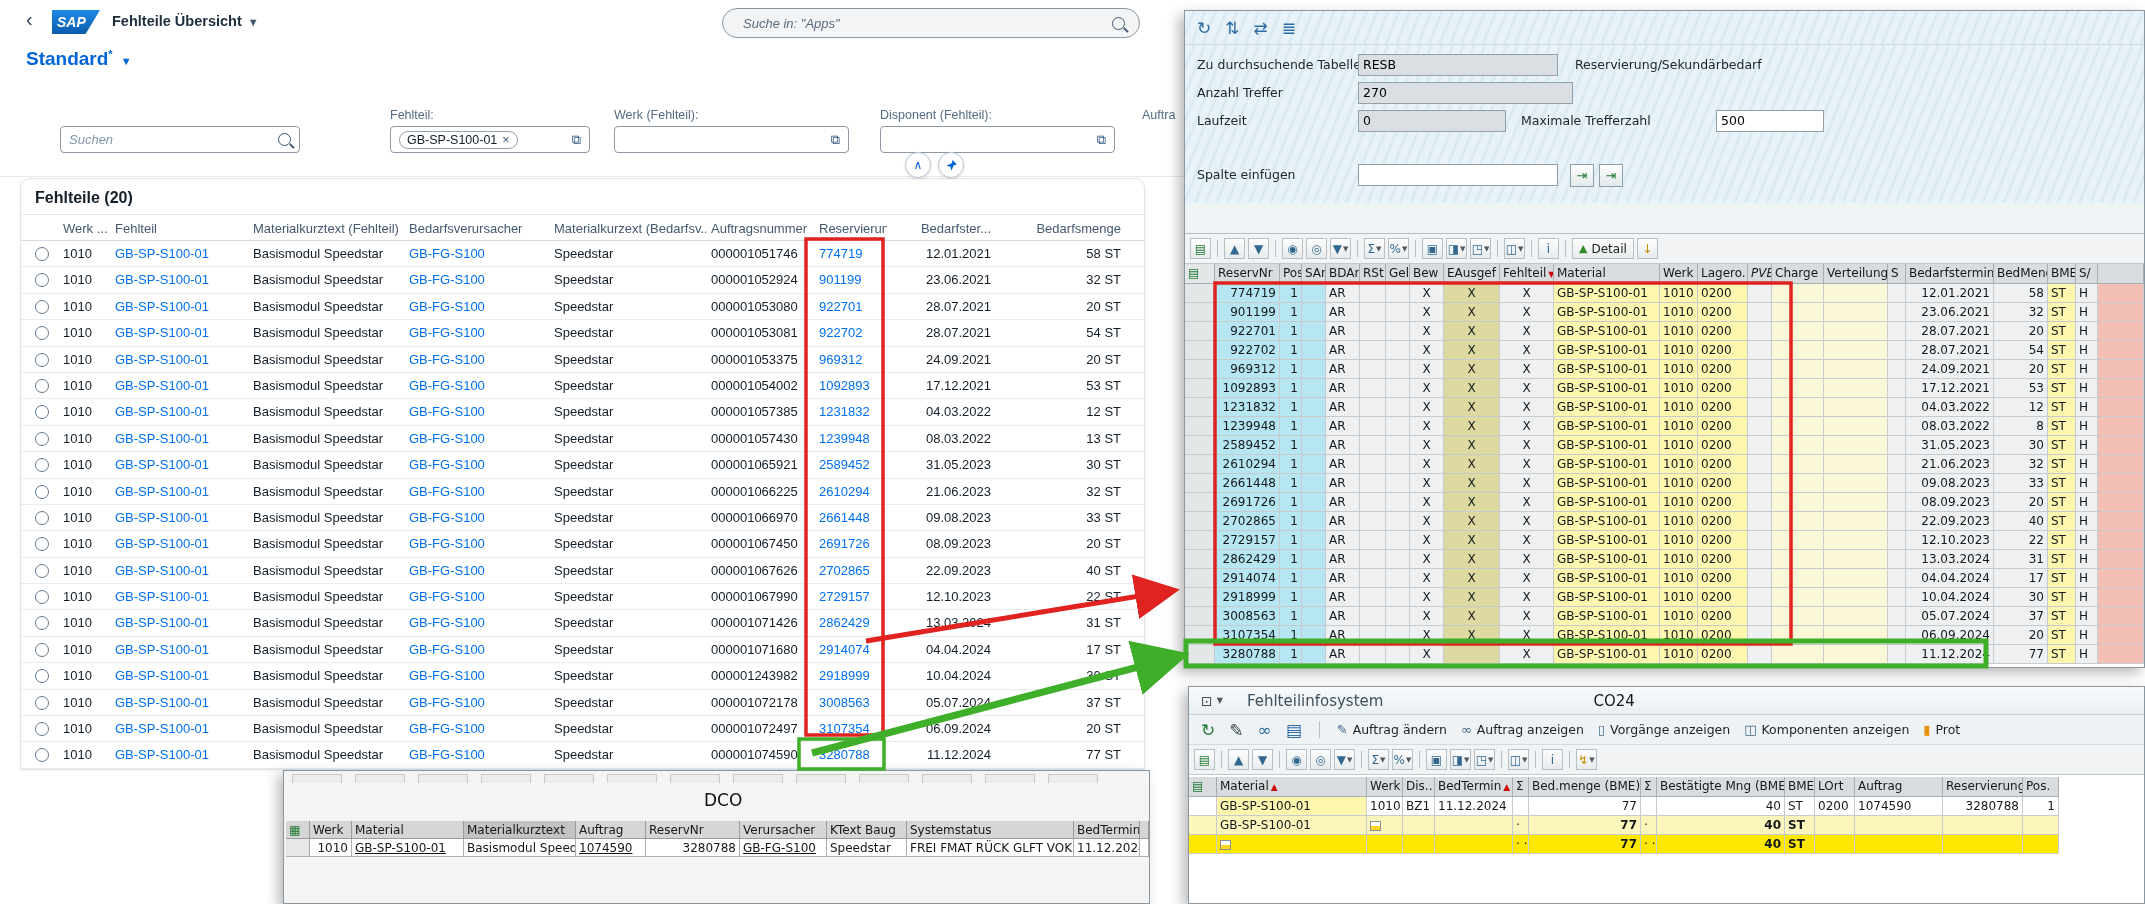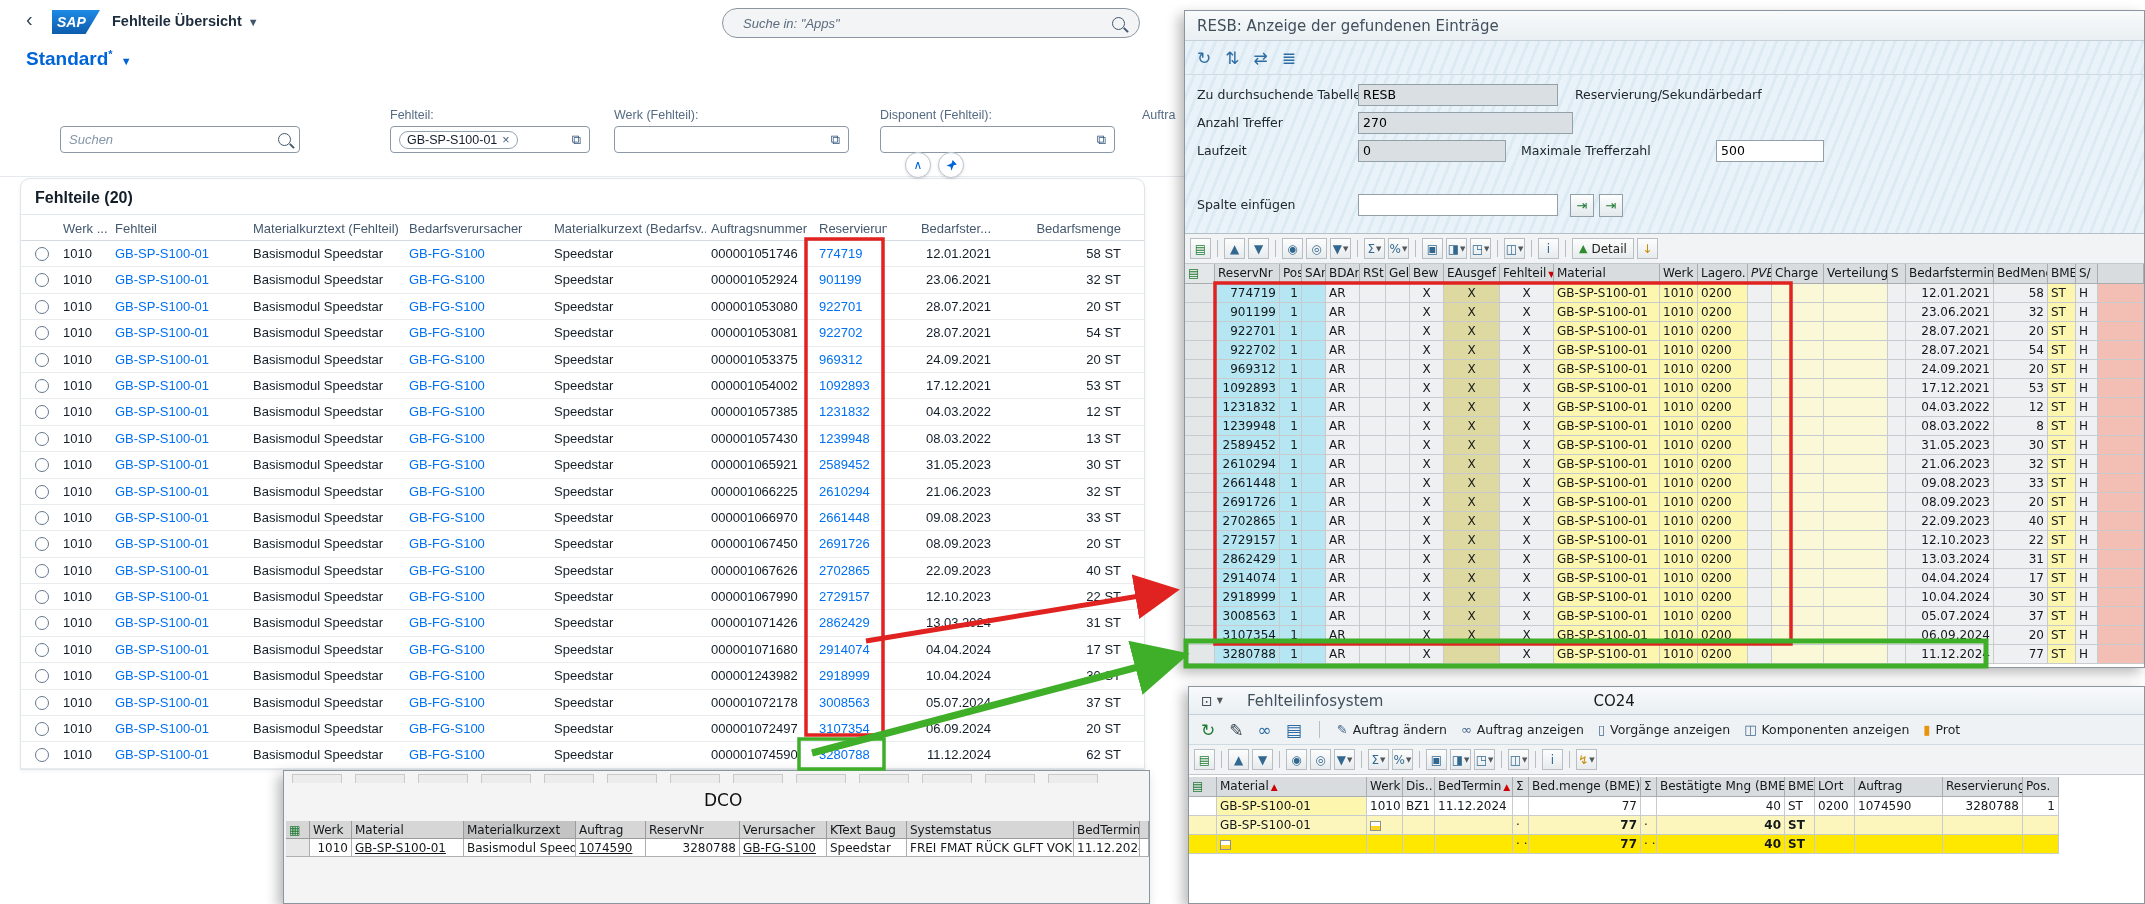--- a/index.html
+++ b/index.html
@@ -396,21 +396,21 @@
           <div class="frow">
             <span class="radio"></span>
             <span style="left: 42px; width: 50px;">1010</span>
             <span class="lnk" style="left: 94px; width: 138px;">GB-SP-S100-01</span>
             <span style="left: 232px; width: 154px;">Basismodul Speedstar</span>
             <span class="lnk" style="left: 388px; width: 142px;">GB-FG-S100</span>
             <span style="left: 533px; width: 152px;">Speedstar</span>
             <span style="left: 690px; width: 106px;">000001074590</span>
             <span class="lnk" style="left: 798px; width: 68px;">3280788</span>
             <span class="ral" style="left: 858px; width: 112px;">11.12.2024</span>
-            <span class="ral" style="left: 968px; width: 132px;">62 ST</span>
+            <span class="ral" style="left: 968px; width: 132px;">77 ST</span>
           </div>
         </div>
     </div>
   </div>
 
   <div class="win dco" style="left:283px;top:770px;width:867px;height:134px;background:#f4f4f4">
     <div class="dcostrip">
       <i></i>
         <i></i>
         <i></i>
@@ -424,21 +424,21 @@
         <i></i>
         <i></i>
         <i></i>
     </div>
     <div class="dcotag">DCO</div>
     <div style="position:absolute;left:2px;top:50px" id="dcoGrid">
         <div class="grow ghead">
           <div class="gcell" style="width: 24px; height: 18px; color: rgb(31, 122, 51);">▦</div>
           <div class="gcell" style="width: 42px; height: 18px;">Werk</div>
           <div class="gcell" style="width: 112px; height: 18px;">Material</div>
-          <div class="gcell dk" style="width: 112px; height: 18px;">Materialkurzext</div>
+          <div class="gcell dk" style="width: 112px; height: 18px;">Materialkurztext</div>
           <div class="gcell" style="width: 70px; height: 18px;">Auftrag</div>
           <div class="gcell" style="width: 94px; height: 18px;">ReservNr</div>
           <div class="gcell" style="width: 87px; height: 18px;">Verursacher</div>
           <div class="gcell" style="width: 80px; height: 18px;">KText Baug</div>
           <div class="gcell" style="width: 167px; height: 18px;">Systemstatus</div>
           <div class="gcell" style="width: 66px; height: 18px;">BedTermin</div>
           <div class="gcell" style="width: 9px; height: 18px;"></div>
         </div>
         <div class="grow">
           <div class="gcell" style="width: 24px; height: 18px; background: rgb(231, 231, 231);"></div>
@@ -450,23 +450,20 @@
           <div class="gcell" style="width: 87px; height: 18px;"><span class="ulk">GB-FG-S100</span></div>
           <div class="gcell" style="width: 80px; height: 18px;">Speedstar</div>
           <div class="gcell" style="width: 167px; height: 18px;">FREI FMAT RÜCK GLFT VOKL ABRV WABE</div>
           <div class="gcell" style="width: 66px; height: 18px;">11.12.2024</div>
           <div class="gcell" style="width: 9px; height: 18px;"></div>
         </div>
       </div>
   </div>
 
   <div class="win" style="left:1184px;top:10px;width:961px;height:658px">
-    <div class="titlebar">
-        <span>RESB: Anzeige der gefundenen Einträge</span>
-      </div>
     <div class="guibar striped" id="resbGuibar">
         <span class="gi">↻</span>
         <span class="gi">⇅</span>
         <span class="gi">⇄</span>
         <span class="gi">≣</span>
       </div>
     <div class="fieldzone striped" style="height:158px">
       <span class="glabel" style="left:12px;top:12px">Zu durchsuchende Tabelle</span>
       <div class="gbox" style="left:173px;top:9px;width:200px">RESB</div>
       <span class="glabel" style="left:390px;top:12px">Reservierung/Sekundärbedarf</span>

